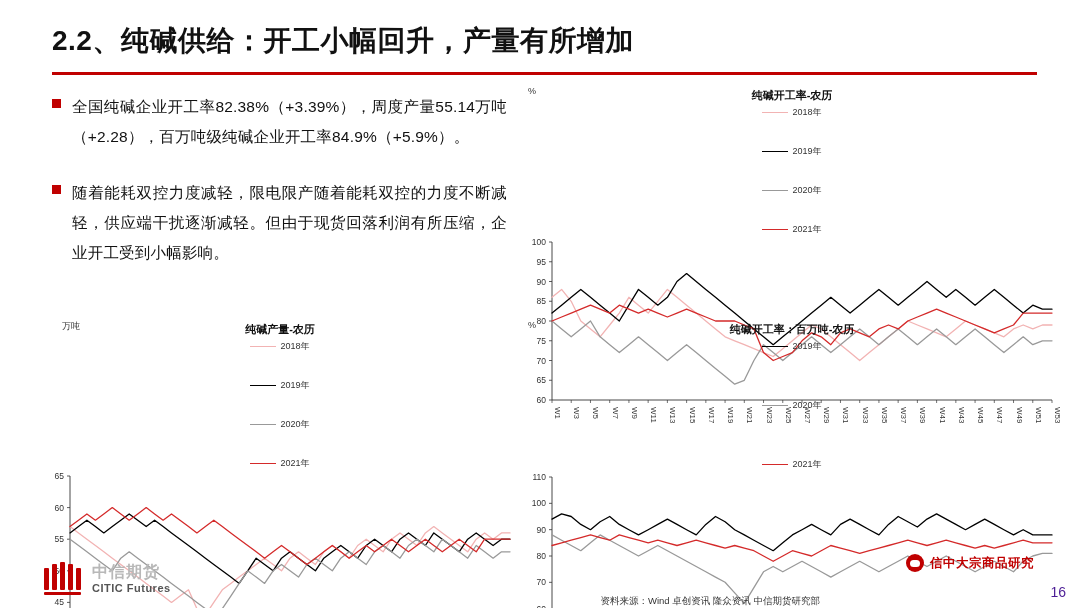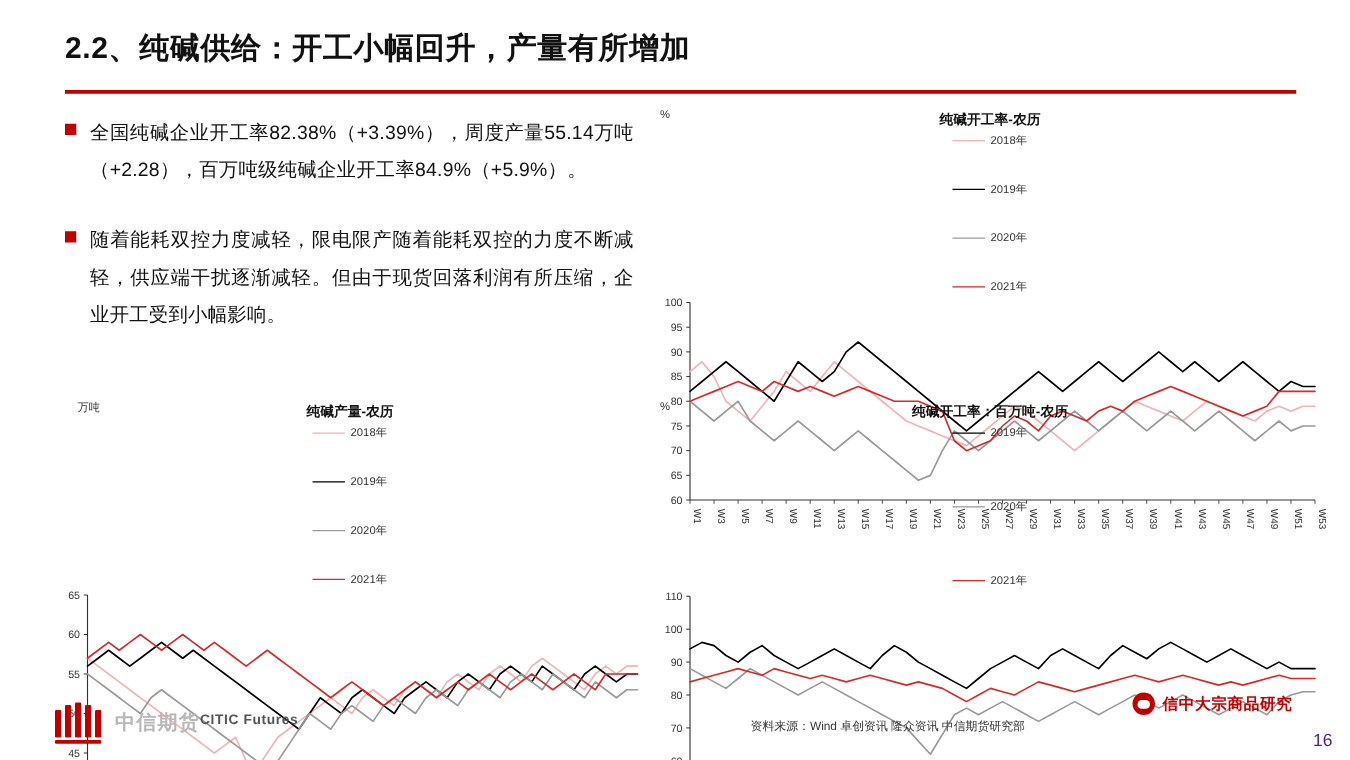--- a/index.html
+++ b/index.html
@@ -11,21 +11,21 @@
     overflow:hidden;
     color:#111;
   }
   .slide{position:absolute;inset:0;}
 
   
   .title-bar{
     position:absolute;left:52px;top:22px;width:985px;
   }
   .title-text{
-    font-size:24px;font-weight:bold;color:#111;letter-spacing:0.5px;
+    font-size:28px;font-weight:bold;color:#111;letter-spacing:0.5px;
     white-space:nowrap;
   }
   .title-rule{
     position:absolute;left:52px;top:72px;width:985px;height:3px;background:#c00000;
   }
 
   
   .bullets{
     position:absolute;left:52px;top:92px;width:455px;
   }
@@ -62,24 +62,24 @@
   
   .footer-logo{
     position:absolute;left:44px;bottom:12px;display:flex;align-items:center;gap:8px;
   }
   .logo-mark{
     width:40px;height:34px;position:relative;
   }
   .logo-mark .bar{position:absolute;background:#c00000;border-radius:1px;}
   .logo-text-cn{font-size:16px;font-weight:bold;color:#b8b8b8;letter-spacing:1px;}
   .logo-text-en{font-size:11px;font-weight:bold;color:#555;letter-spacing:0.5px;}
-  .logo-stack{display:flex;line-height:1.15;}
+  .logo-stack{display:flex;flex-direction:column;line-height:1.15;}
 
   .source-note{
-    position:absolute;right:260px;bottom:20px;font-size:9.5px;color:#333;
+    position:absolute;right:260px;bottom:0;font-size:9.5px;color:#333;
   }
   .page-num{
     position:absolute;right:14px;bottom:8px;font-size:14px;color:#4c1d95;
   }
   .wechat{
     position:absolute;right:46px;bottom:36px;display:flex;align-items:center;gap:6px;
   }
   .wechat-badge{
     width:18px;height:18px;border-radius:50%;background:#c00000;position:relative;
   }

